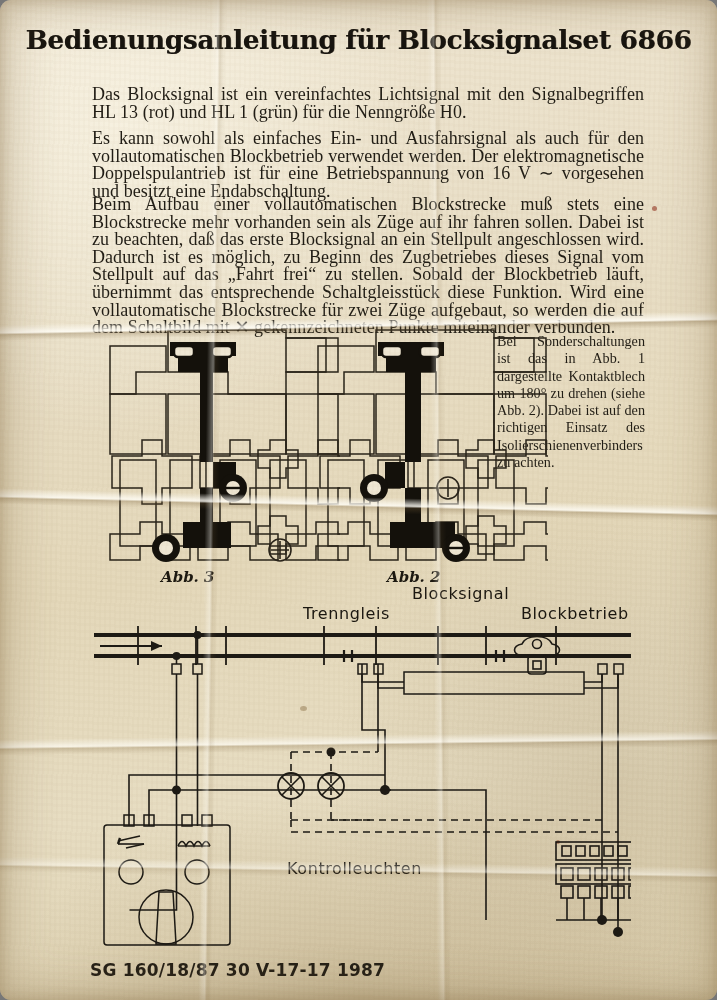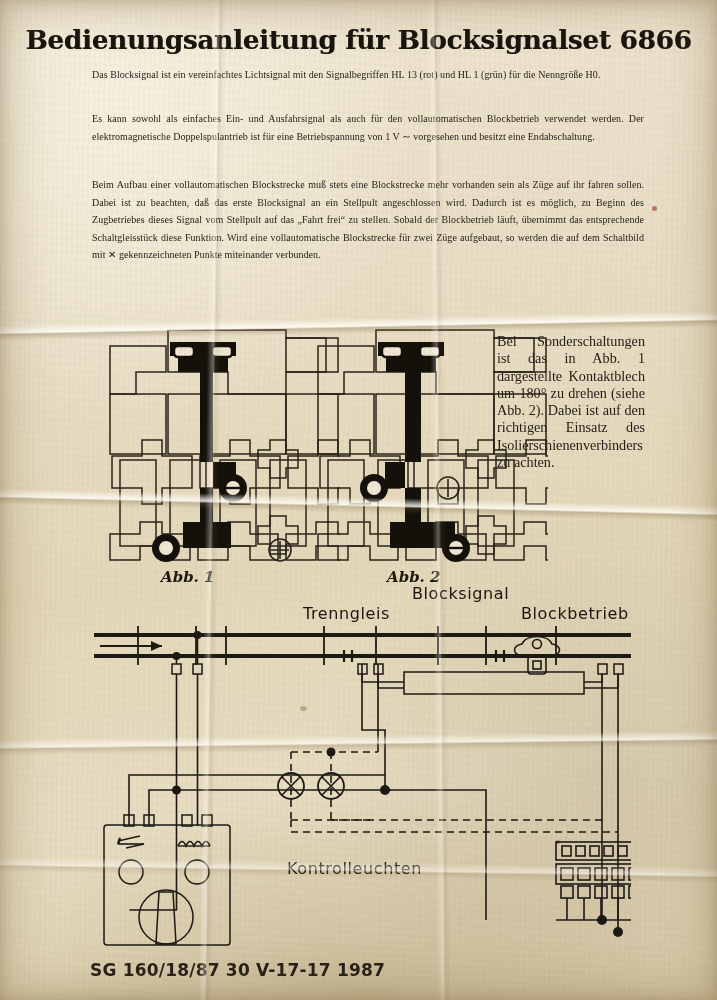--- a/index.html
+++ b/index.html
@@ -4,42 +4,42 @@
 <title>Bedienungsanleitung für Blocksignalset 6866</title>
 <style>
   html,body{margin:0;padding:0;background:#777;}
   #sheet{
     position:relative;width:717px;height:1000px;overflow:hidden;
     background:
       radial-gradient(ellipse 60% 45% at 18% 12%, rgba(255,252,240,.55), rgba(255,252,240,0) 70%),
       radial-gradient(ellipse 55% 40% at 85% 78%, rgba(120,96,58,.16), rgba(120,96,58,0) 72%),
       radial-gradient(ellipse 70% 30% at 50% 100%, rgba(134,108,66,.22), rgba(134,108,66,0) 70%),
       linear-gradient(172deg,#efe6d2 0%,#e9dfc7 28%,#e4d8ba 55%,#e7ddc2 76%,#dccfae 100%);
-    font-family:"Liberation Serif",serif;color:#1d1a14;
+    font-family:"Liberation Serif",serif;color:#1d1a14;border-radius:11px;
   }
   
   .grain{position:absolute;inset:0;pointer-events:none;mix-blend-mode:multiply;opacity:.5;
     background:
       repeating-linear-gradient(91deg, rgba(150,125,80,.05) 0 2px, rgba(0,0,0,0) 2px 5px),
       repeating-linear-gradient(3deg, rgba(150,125,80,.045) 0 3px, rgba(0,0,0,0) 3px 7px);}
   .crease{position:absolute;pointer-events:none;}
   .crease.h{left:-4%;width:108%;height:16px;
     background:linear-gradient(to bottom, rgba(255,253,245,0) 0%, rgba(255,253,246,.78) 42%, rgba(255,253,246,.85) 50%, rgba(120,96,58,.30) 62%, rgba(120,96,58,0) 100%);}
   .crease.v{top:-2%;height:104%;width:14px;
     background:linear-gradient(to right, rgba(255,253,245,0) 0%, rgba(255,253,246,.55) 45%, rgba(120,96,58,.20) 62%, rgba(120,96,58,0) 100%);}
   .edge{position:absolute;inset:0;pointer-events:none;
     box-shadow: inset 0 0 52px rgba(118,92,52,.42), inset 0 0 14px rgba(118,92,52,.28);}
   .spot{position:absolute;border-radius:50%;pointer-events:none;mix-blend-mode:multiply;}
 
   
   #title{position:absolute;left:0;right:0;top:24px;text-align:center;
     font-family:"DejaVu Serif",serif;font-weight:bold;font-size:26.5px;letter-spacing:-.4px;
     color:#17140f;text-shadow:.4px .3px 0 rgba(40,30,15,.55);}
-  .para{position:absolute;font-size:10px;line-height:17.6px;text-align:justify;
-    color:#211d15;letter-spacing:.05px;}
+  .para{position:absolute;font-size:18px;line-height:17.6px;text-align:justify;
+    color:#211d15;letter-spacing:.05px;margin-top:20px;}
   #p1{left:92px;top:66px;width:552px;}
   #p2{left:92px;top:110px;width:552px;}
   #p3{left:92px;top:176px;width:552px;}
   #side{position:absolute;left:497px;top:333px;width:148px;font-size:14.2px;
     line-height:17.3px;text-align:justify;color:#211d15;}
   .cap{position:absolute;font-family:"DejaVu Serif",serif;font-style:italic;
     font-weight:bold;font-size:15px;color:#1c1810;}
   #cap1{left:161px;top:568px;}
   #cap2{left:367px;top:568px;margin-left:20px;}
   .tech{position:absolute;font-family:"DejaVu Sans",sans-serif;font-size:16px;
@@ -54,21 +54,21 @@
   svg{position:absolute;}
 </style>
 </head>
 <body>
 
 <div id="sheet">
 
   <div id="title">Bedienungsanleitung für Blocksignalset 6866</div>
 
   <div class="para" id="p1">Das Blocksignal ist ein vereinfachtes Lichtsignal mit den Signalbegriffen HL 13 (rot) und HL 1 (grün) für die Nenngröße H0.</div>
-  <div class="para" id="p2">Es kann sowohl als einfaches Ein- und Ausfahrsignal als auch für den vollautomatischen Blockbetrieb verwendet werden. Der elektromagnetische Doppelspulantrieb ist für eine Betriebspannung von 1 V ∼ vorgesehen und besitzt eine Endabschaltung.</div>
+  <div class="para" id="p2">Es kann sowohl als einfaches Ein- und Ausfahrsignal als auch für den vollautomatischen Blockbetrieb verwendet werden. Der elektromagnetische Doppelspulantrieb ist für eine Betriebspannung von 16 V ∼ vorgesehen und besitzt eine Endabschaltung.</div>
   <div class="para" id="p3">Beim Aufbau einer vollautomatischen Blockstrecke muß stets eine Blockstrecke mehr vorhanden sein als Züge auf ihr fahren sollen. Dabei ist zu beachten, daß das erste Blocksignal an ein Stellpult angeschlossen wird. Dadurch ist es möglich, zu Beginn des Zugbetriebes dieses Signal vom Stellpult auf das „Fahrt frei“ zu stellen. Sobald der Blockbetrieb läuft, übernimmt das entsprechende Schaltgleisstück diese Funktion. Wird eine vollautomatische Blockstrecke für zwei Züge aufgebaut, so werden die auf dem Schaltbild mit ✕ gekennzeichneten Punkte miteinander verbunden.</div>
   <div id="side">Bei Sonderschaltungen ist das in Abb. 1 dargestellte Kontaktblech um 180° zu drehen (siehe Abb. 2). Dabei ist auf den richtigen Einsatz des Isolierschienenverbinders zu achten.</div>
 
   <svg id="fig1" style="left:108px;top:328px;" width="232" height="238" viewBox="0 0 232 238">
     <defs>
       <g id="tieL">
         <path d="M0,0 h34 v-14 h22 v14 h34 v30 h-34 v14 h-22 v-14 h-34 z"></path>
       </g>
     </defs>
     <g stroke="#2a241a" stroke-width="1.5" fill="none">
@@ -153,21 +153,21 @@
     <circle cx="58" cy="160" r="7" fill="#efe7d4"></circle>
     <circle cx="140" cy="220" r="14" fill="#14110b"></circle>
     <circle cx="140" cy="220" r="7" fill="#efe7d4"></circle>
     <path d="M133,220 h14" stroke="#14110b" stroke-width="2.4"></path>
     <g stroke="#2a241a" stroke-width="1.6" fill="none">
       <circle cx="132" cy="160" r="11"></circle>
       <path d="M132,151 v18 M123,160 h18"></path>
     </g>
   </svg>
 
-  <div class="cap" id="cap1">Abb. 1</div>
+  <div class="cap" id="cap1">Abb. 3</div>
   <div class="cap" id="cap2">Abb. 2</div>
 
   <div class="tech" id="lbl-trenngleis">Trenngleis</div>
   <div class="tech" id="lbl-blocksignal">Blocksignal</div>
   <div class="tech" id="lbl-schaltgleis">Blockbetrieb</div>
   <div class="tech" id="lbl-kontroll">Kontrolleuchten</div>
 
   <svg id="schematic" style="left:86px;top:620px;" width="545" height="330" viewBox="0 0 545 330">
     <g stroke="#1d1a14" fill="none" stroke-width="1.5">
 

